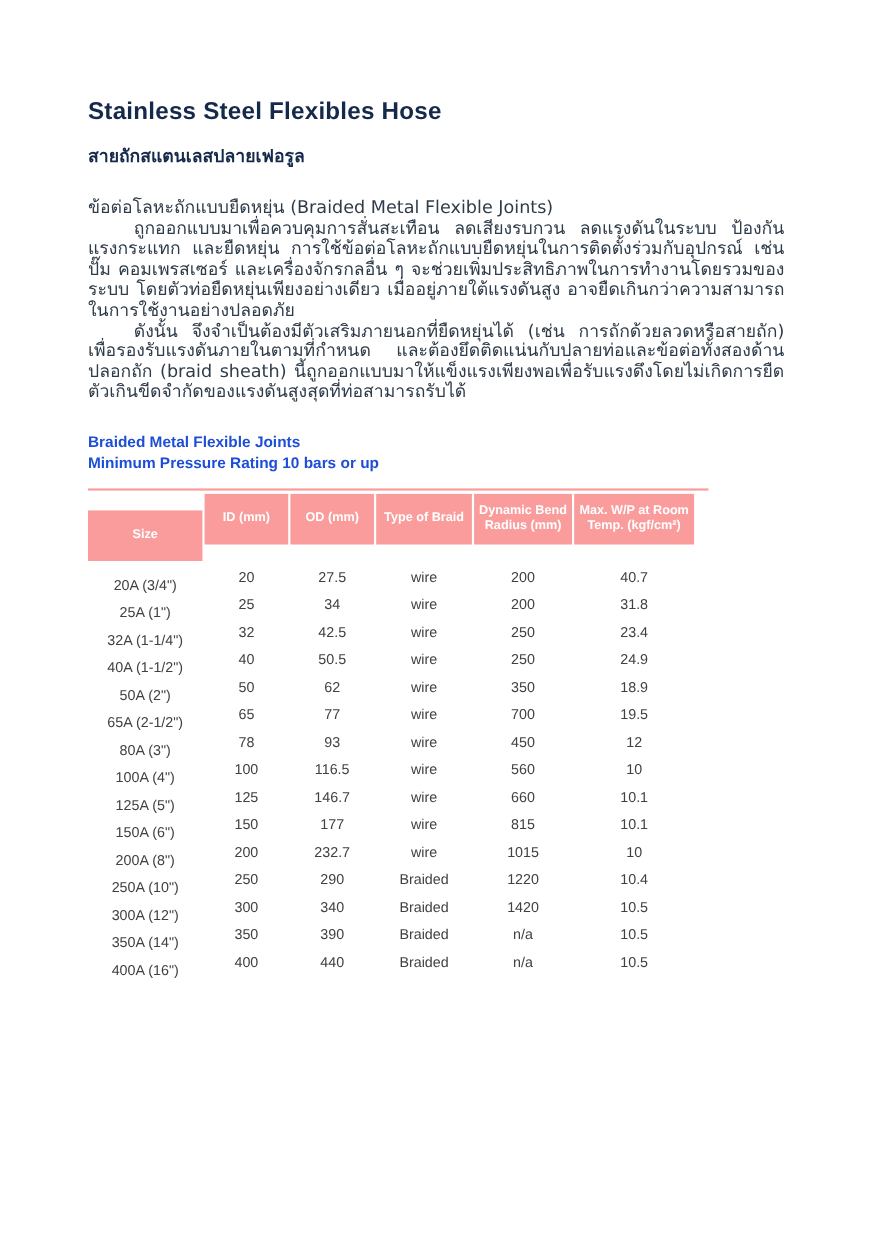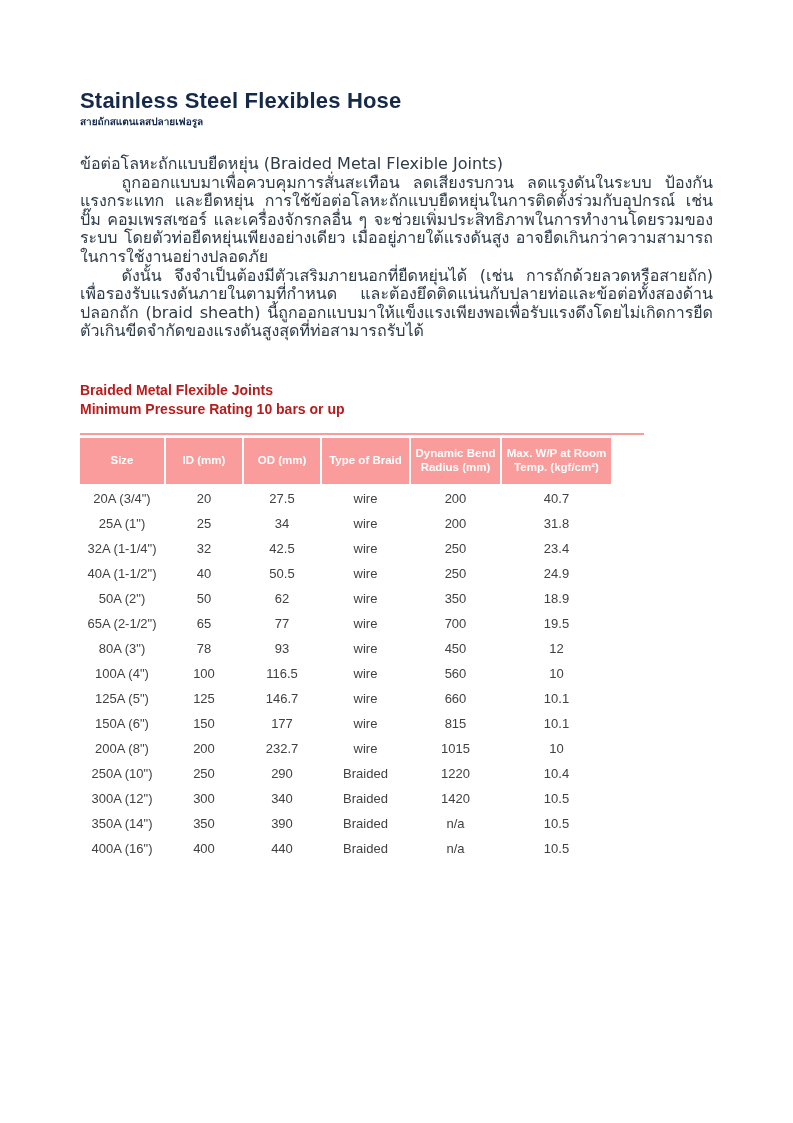--- a/index.html
+++ b/index.html
@@ -10,40 +10,40 @@
   }
   .page { padding: 88px 80px 0 80px; box-sizing: border-box; }
 
   .title {
     margin: 0;
     font-family: "Liberation Sans", sans-serif;
     font-size: 22px; font-weight: bold;
     color: #15294B; letter-spacing: .2px;
   }
   .subtitle-th {
-    margin: 0 0 0 0;
+    margin: 15px 0 0 0;
     font-family: "DejaVu Sans", sans-serif;
-    font-size: 10px; font-weight: bold;
+    font-size: 16px; font-weight: bold;
     color: #15294B;
   }
 
   .intro {
     margin-top: 26px;
     font-size: 16px; line-height: 18.6px;
     color: #2E3B49;
     text-align: justify;
   }
   .intro p { margin: 0; }
   .intro p.indent { text-indent: 2.6em; }
 
   .section-heading {
-    margin-top: 40px;
+    margin-top: 26px;
     font-family: "Liberation Sans", sans-serif;
     font-size: 14px; font-weight: bold;
-    color: #b91c1c; line-height: 19px;
+    color: #1d4ed8; line-height: 19px;
   }
 
   .spec-table {
     margin-top: 14px;
     width: 564px;
     font-family: "Liberation Sans", sans-serif;
   }
   .table-topline { height: 2px; background: #F99C9B; margin-bottom: 3px; }
 
   .thead { display: flex; gap: 2px; }
@@ -54,21 +54,21 @@
     display: flex; align-items: center; justify-content: center;
     text-align: center; flex: none;
   }
   .tbody { margin-top: 2px; }
   .tr { display: flex; gap: 2px; height: 25px; align-items: center; }
   .td {
     font-size: 13px; color: #414141; text-align: center;
     flex: none; box-sizing: border-box; padding: 0 3px;
   }
   
-  .th:nth-child(1), .td:nth-child(1) { width: 84px; }
+  .th:nth-child(1), .td:nth-child(1) { width: 104px; margin-top: 15px; }
   .th:nth-child(2), .td:nth-child(2) { width: 76px; }
   .th:nth-child(3), .td:nth-child(3) { width: 76px; }
   .th:nth-child(4), .td:nth-child(4) { width: 87px; }
   .th:nth-child(5), .td:nth-child(5) { width: 89px; }
   .th:nth-child(6), .td:nth-child(6) { width: 109px; }
 </style>
 </head>
 <body>
 
 <div class="page">

